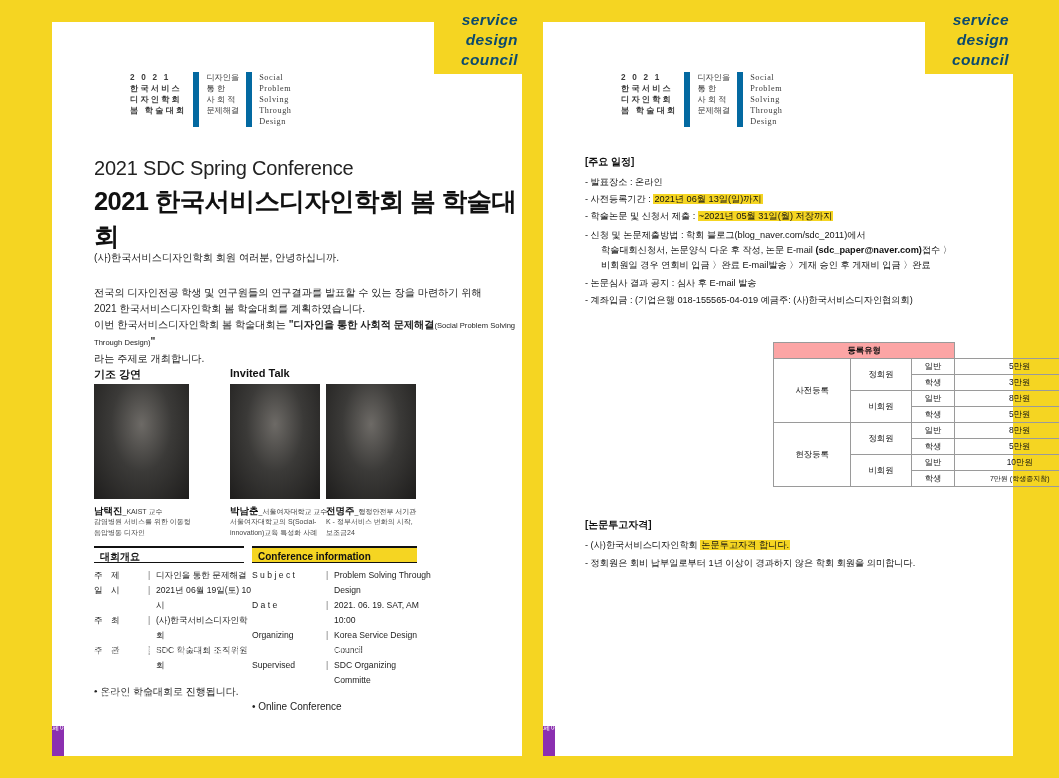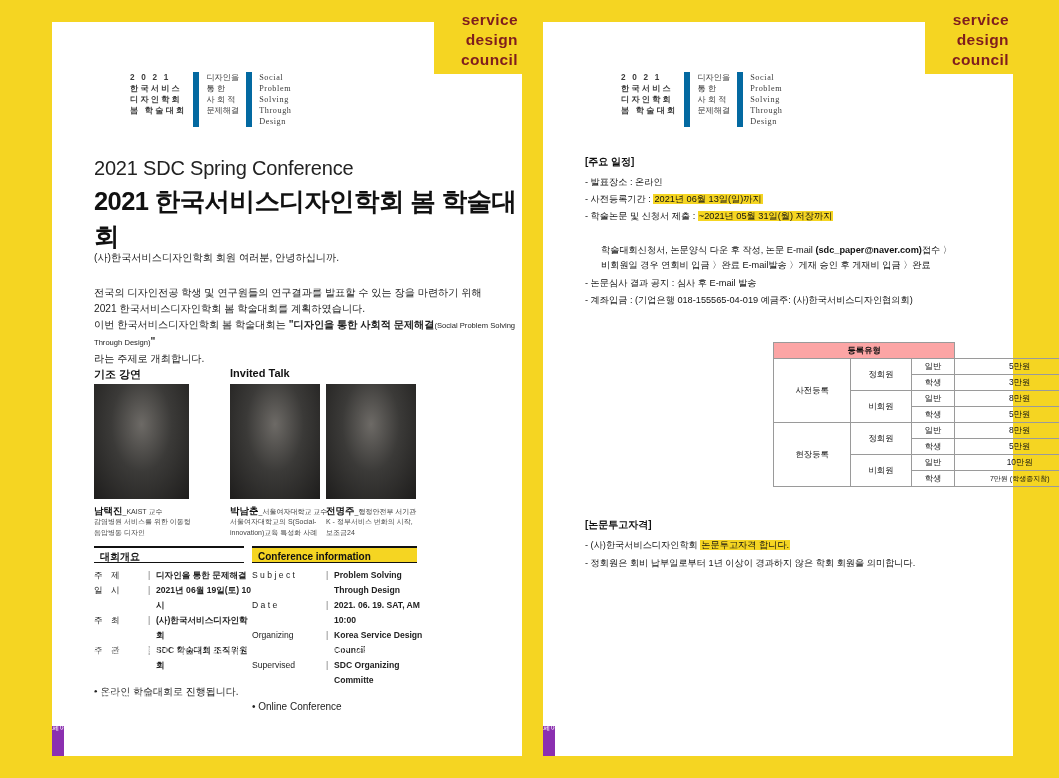--- a/index.html
+++ b/index.html
@@ -41,21 +41,21 @@
     background:#f5d522;
     color:#ffffff;
     font-weight:bold;
     font-size:15.5px;
     line-height:20px;
     text-align:right;
     padding:10px 12px 0 0;
     box-sizing:border-box;
     letter-spacing:.4px;
   }
-  .sdc-logo .c{color:#7f1d1d;}
+  .sdc-logo .c{color:#0c4a6e;font-style:italic;}
 
   
   .emblem{
     position:absolute;
     top:50px;
     left:42px;
     display:flex;
     align-items:stretch;
     font-size:8.2px;
     line-height:11px;
@@ -125,21 +125,21 @@
   .info-head.b{left:200px;top:524px;width:165px;background:#f5d522;}
   .info-rows{
     position:absolute;font-size:8.6px;line-height:15px;color:#222;
   }
   .info-rows.a{left:42px;top:546px;width:160px;}
   .info-rows.b{left:200px;top:546px;width:180px;}
   .info-rows .row{display:flex;}
   .info-rows .k{width:54px;letter-spacing:3px;}
   .info-rows.b .k{width:74px;letter-spacing:0;}
   .info-rows .bar{width:8px;color:#777;}
-  .info-rows .v{flex:1;font-weight:bold;}
+  .info-rows .v{flex:1;}
   .info-rows .note{margin-top:11px;font-size:10px;}
 
   
   .r-head{
     position:absolute;left:42px;font-size:10px;font-weight:bold;color:#111;
   }
   .r-line{
     position:absolute;left:42px;font-size:9.2px;line-height:15px;color:#111;
   }
   .hl{background:#f5d522;padding:0 1px;}
@@ -320,20 +320,21 @@
   <div class="r-line" style="top:153px">
     <span>- 발표장소 : </span><span>온라인</span>
   </div>
   <div class="r-line" style="top:170px">
     <span>- 사전등록기간 : </span><span class="hl">2021년 06월 13일(일)까지</span>
   </div>
   <div class="r-line" style="top:187px">
     <span>- 학술논문 및 신청서 제출 : </span><span class="hl">~2021년 05월 31일(월) 저장까지</span>
   </div>
 
+  <div class="r-line" style="top:206px">- 신청 및 논문제출방법 : 학회 블로그(blog_naver.com/sdc_2011)에서</div>
   <div class="r-line" style="top:221px;left:58px">
     <span>학술대회신청서, 논문양식 다운 후 작성, 논문 E-mail </span><span class="mono-b">(sdc_paper@naver.com)</span><span>접수 〉</span>
   </div>
   <div class="r-line" style="top:236px;left:58px">비회원일 경우 연회비 입금 〉완료 E-mail발송 〉게재 승인 후 게재비 입금 〉완료</div>
   <div class="r-line" style="top:254px">- 논문심사 결과 공지 : 심사 후 E-mail 발송</div>
   <div class="r-line" style="top:271px">- 계좌입금 : (기업은행 018-155565-04-019 예금주: (사)한국서비스디자인협의회)</div>
 
   <table class="t" id="reg-table">
     <tbody>
         <tr>

